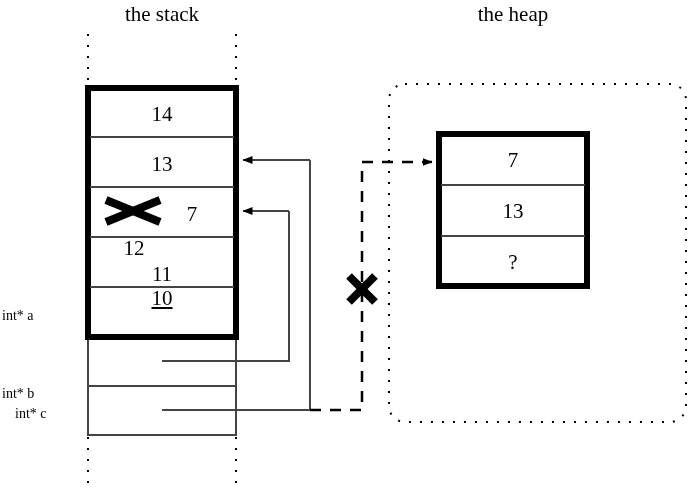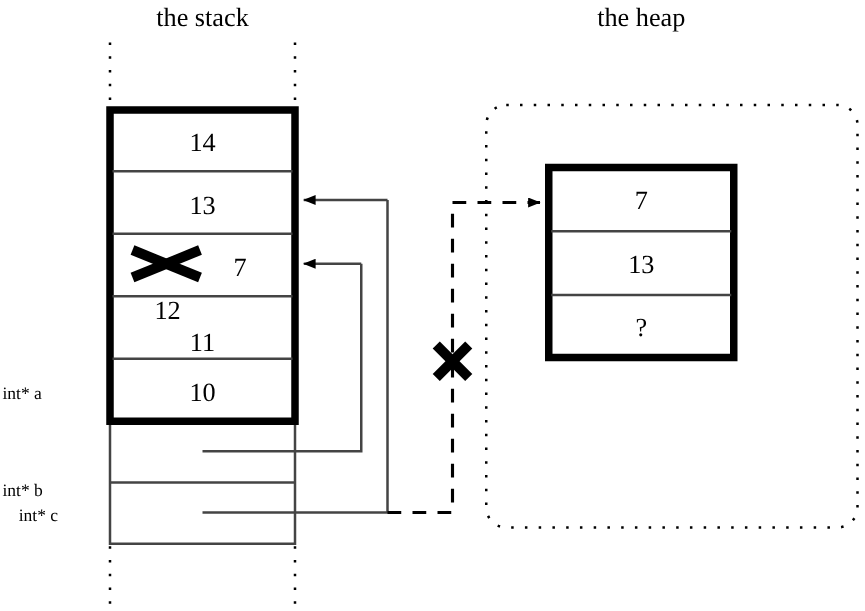--- a/index.html
+++ b/index.html
@@ -116,21 +116,21 @@
   </svg>
 
   <div class="title-label" style="left:439px; top:2px; width:148px;">the heap</div>
   <div class="title-label" style="left:88px; top:2px; width:148px;">the stack</div>
 
   <div class="cell-value" style="left:88px; top:104px; width:148px;">14</div>
   <div class="cell-value" style="left:88px; top:154px; width:148px;">13</div>
   <div class="cell-value" style="left:98px; top:216px; width:72px;margin-top:22px;">12</div>
   <div class="cell-value" style="left:170px; top:204px; width:44px;">7</div>
   <div class="cell-value" style="left:88px; top:254px; width:148px;margin-top:10px;">11</div>
-  <div class="cell-value" style="left:88px; top:304px; width:148px;">10</div>
+  <div class="cell-value" style="left:88px; top:288px; width:148px;text-decoration:underline;">10</div>
 
   <div class="cell-value" style="left:439px; top:150px; width:148px;">7</div>
   <div class="cell-value" style="left:439px; top:201px; width:148px;">13</div>
   <div class="cell-value" style="left:439px; top:252px; width:148px;">?</div>
 
   <div class="var-label" style="left:2px; top:309px;">int* a</div>
   <div class="var-label" style="left:2px; top:358px;margin-top:29px;">int* b</div>
   <div class="var-label" style="left:15px; top:407px;">int* c</div>
 
 </div>

